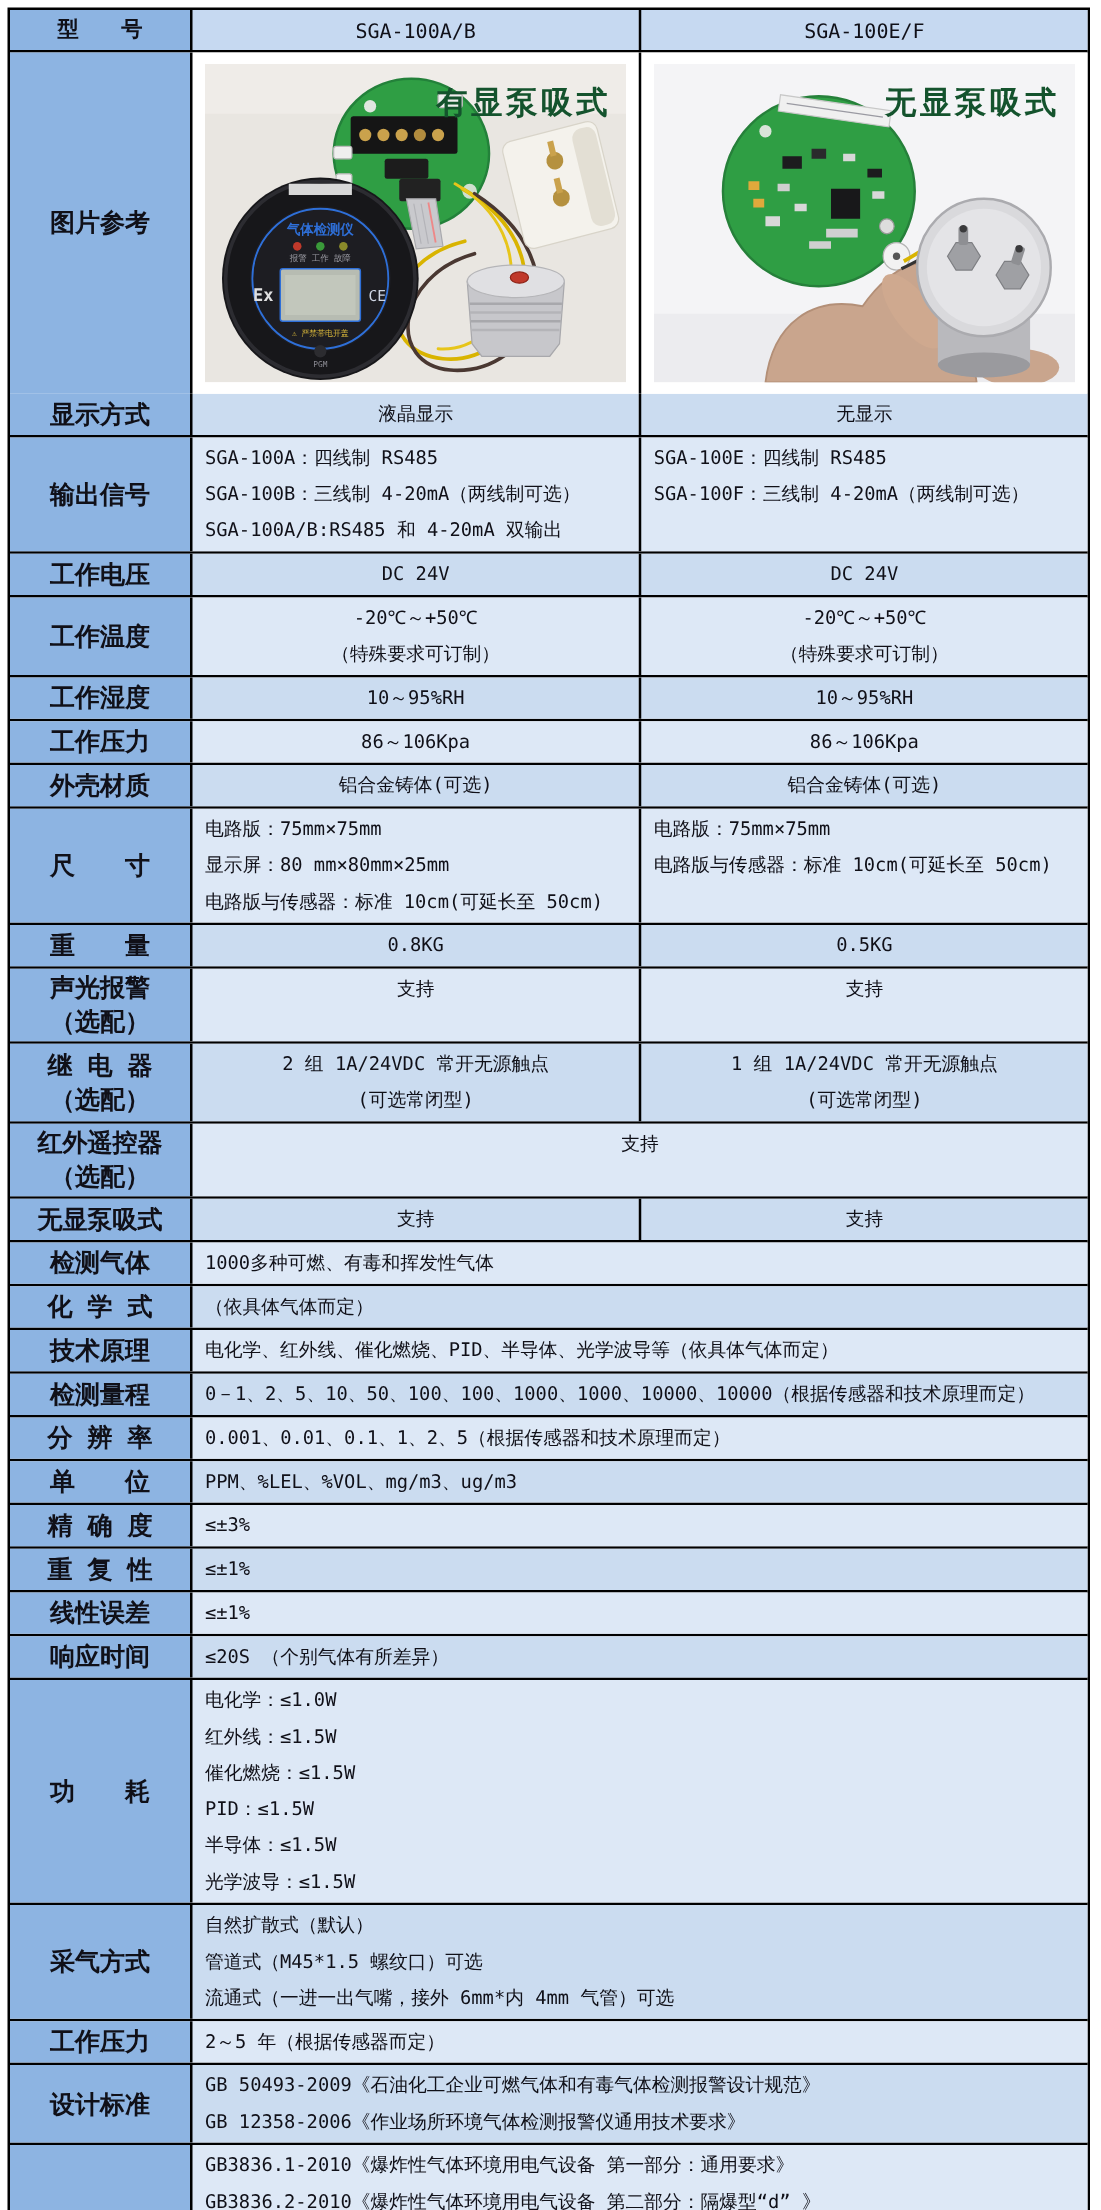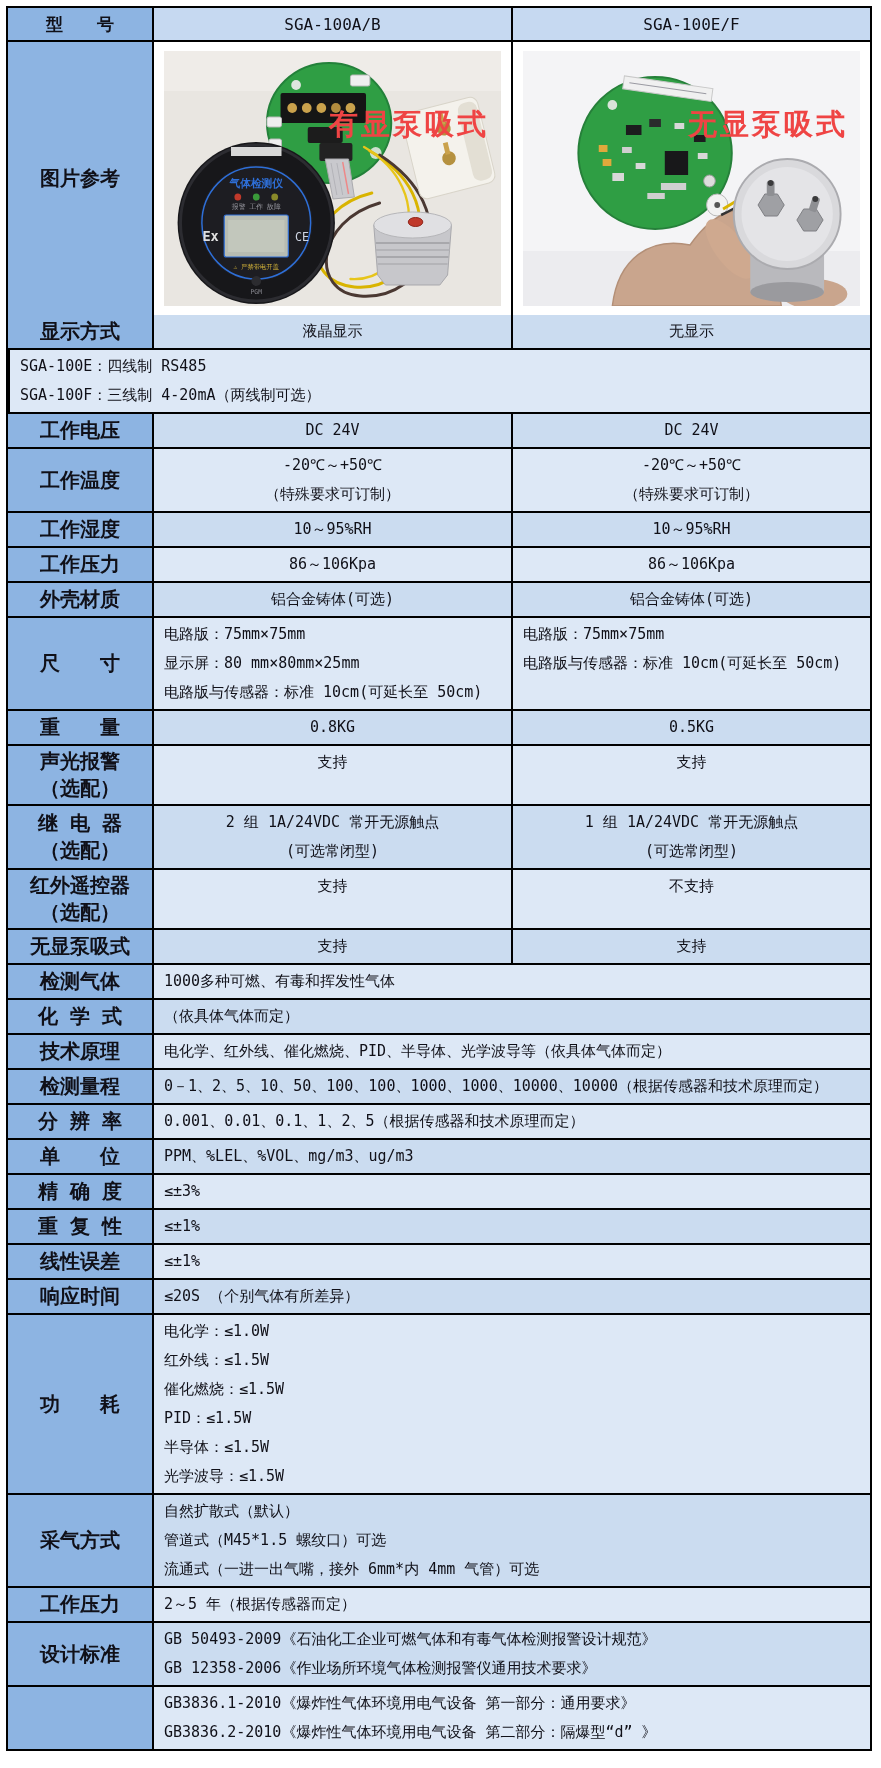--- a/index.html
+++ b/index.html
@@ -36,23 +36,22 @@
   
   .photo-row{height:273px;}
   .photo-cell{
     flex:1 1 0;border-left:2px solid #000;background:#ffffff;
     position:relative;padding:9px 10px;display:flex;
   }
   .photo{position:relative;flex:1 1 auto;overflow:hidden;}
   .photo svg{display:block;width:100%;height:100%;}
   .watermark{
     position:absolute;top:14px;right:12px;
-    font-size:29px;color:#ef4444;letter-spacing:3px;font-weight:bold;
+    font-size:25px;color:#14532d;letter-spacing:3px;font-weight:bold;
     font-family:"Liberation Sans",sans-serif;
-    margin-top:40px;
   }
 </style>
 </head>
 <body>
 
 <div class="spec-table">
 
   <div class="row header-row">
     <div class="cell label-cell">
       <span class="label-line">型　　号</span>
@@ -216,20 +215,28 @@
           <div class="label-line">显示方式</div>
         </div>
         <div class="cell value-cell">
           <div class="vline">液晶显示</div>
         </div>
         <div class="cell value-cell">
           <div class="vline">无显示</div>
         </div>
       </div>
       <div class="row spec-row shade-light">
+        <div class="cell label-cell">
+          <div class="label-line">输出信号</div>
+        </div>
+        <div class="cell value-cell align-left">
+          <div class="vline">SGA-100A：四线制 RS485</div>
+          <div class="vline">SGA-100B：三线制 4-20mA（两线制可选）</div>
+          <div class="vline">SGA-100A/B:RS485 和 4-20mA 双输出</div>
+        </div>
         <div class="cell value-cell align-left">
           <div class="vline">SGA-100E：四线制 RS485</div>
           <div class="vline">SGA-100F：三线制 4-20mA（两线制可选）</div>
         </div>
       </div>
       <div class="row spec-row shade-dark">
         <div class="cell label-cell">
           <div class="label-line">工作电压</div>
         </div>
         <div class="cell value-cell">
@@ -336,23 +343,20 @@
           <div class="vline">(可选常闭型)</div>
         </div>
       </div>
       <div class="row spec-row shade-light">
         <div class="cell label-cell">
           <div class="label-line">红外遥控器</div>
           <div class="label-line">（选配）</div>
         </div>
         <div class="cell value-cell">
           <div class="vline">支持</div>
-        </div>
-        <div class="cell value-cell">
-          <div class="vline">不支持</div>
         </div>
       </div>
       <div class="row spec-row shade-dark">
         <div class="cell label-cell">
           <div class="label-line">无显泵吸式</div>
         </div>
         <div class="cell value-cell">
           <div class="vline">支持</div>
         </div>
         <div class="cell value-cell">

